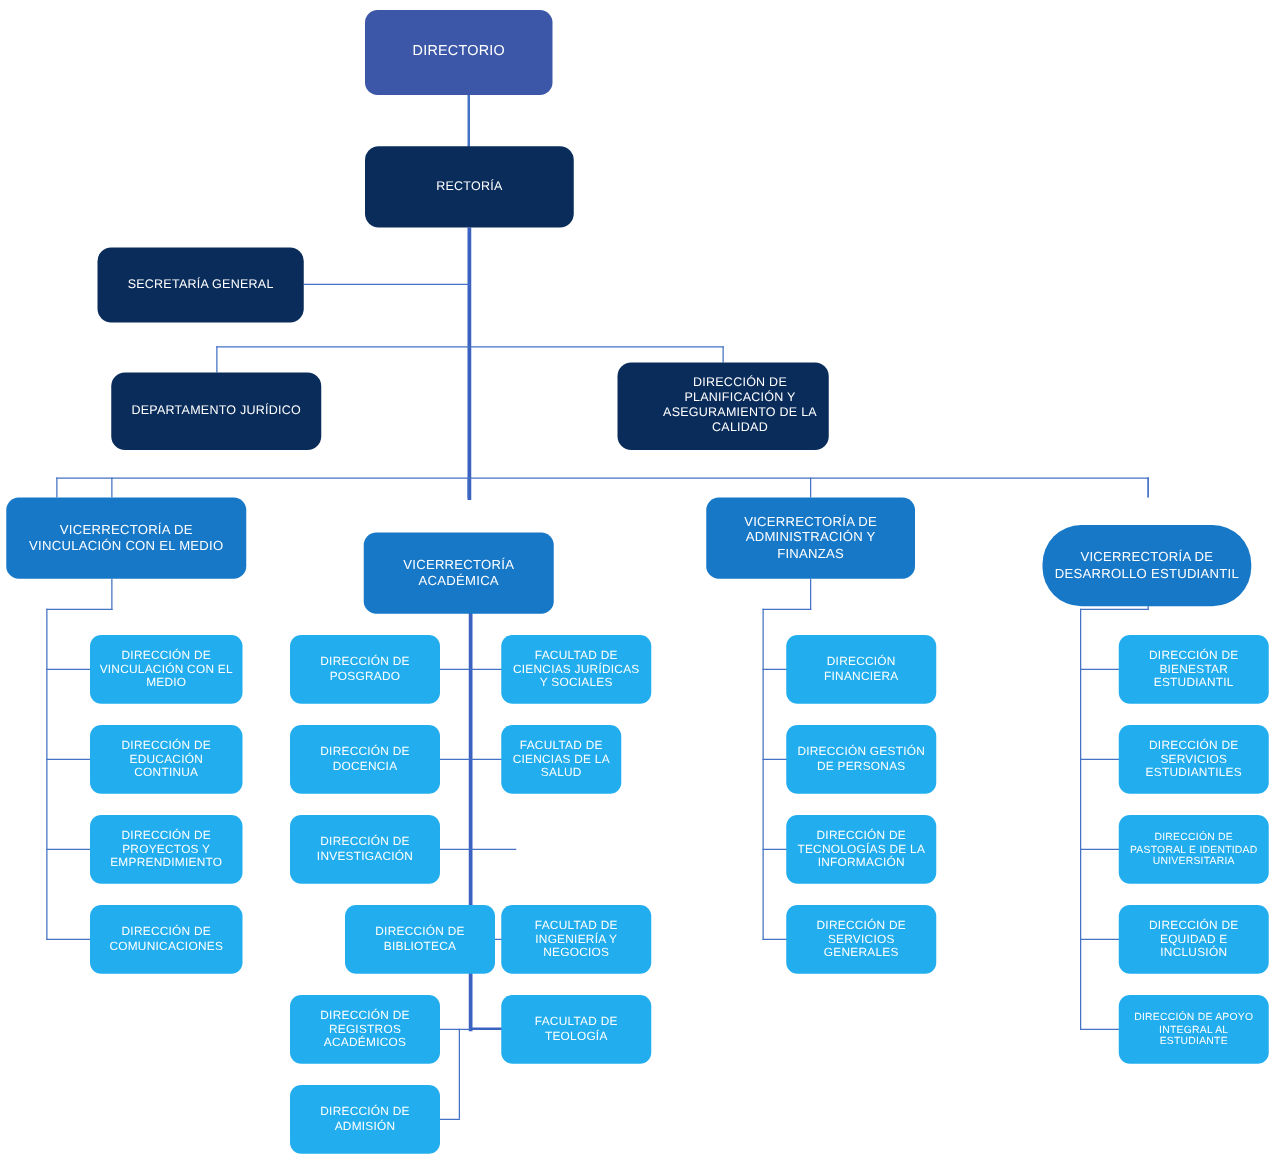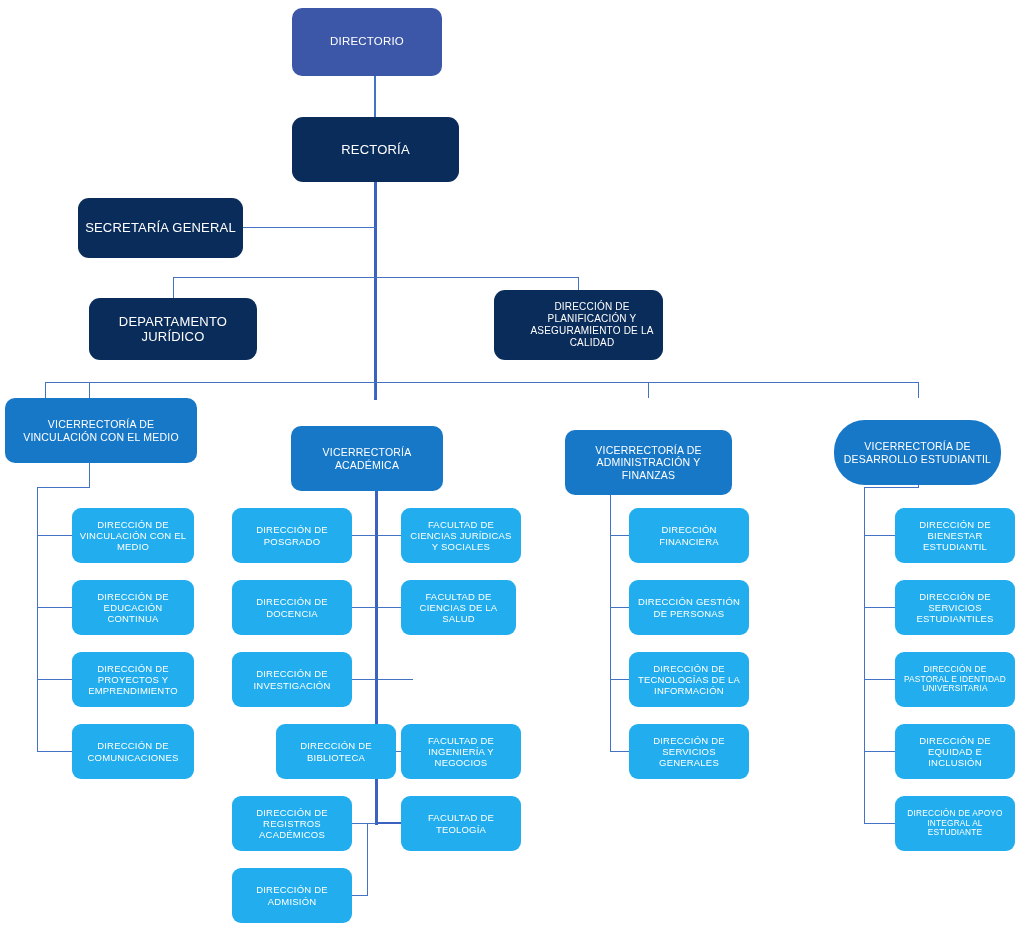--- a/index.html
+++ b/index.html
@@ -29,21 +29,21 @@
     border-radius:9px;
     z-index:3;
     line-height:1.18;
     padding:2px 5px;
     letter-spacing:.2px;
     white-space:pre-line;
   }
 
   
   .lvl-directorio{background:#3D57A8;font-size:11.5px;border-radius:10px;}
-  .lvl-navy{background:#0A2C5A;font-size:13px;border-radius:11px;}
+  .lvl-navy{background:#0A2C5A;font-size:10px;border-radius:11px;}
   .lvl-navy.small{font-size:10px;padding-left:32px;}
   .lvl-vice{background:#1878C8;font-size:10.5px;border-radius:10px;}
   .lvl-leaf{background:#22AEEE;font-size:9.5px;border-radius:9px;}
   .lvl-leaf.tiny{font-size:8.3px;}
 </style>
 </head>
 <body>
 
 <div id="chart">
 
@@ -111,37 +111,37 @@
   <div class="node lvl-navy" style="left:292px;top:117px;width:167px;height:65px;">RECTORÍA</div>
 
   <div class="node lvl-navy" style="left:78px;top:198px;width:165px;height:60px;">SECRETARÍA GENERAL</div>
 
   <div class="node lvl-navy" style="left:89px;top:298px;width:168px;height:62px;">DEPARTAMENTO JURÍDICO</div>
 
   <div class="node lvl-navy small" style="left:494px;top:290px;width:169px;height:70px;">DIRECCIÓN DE PLANIFICACIÓN Y ASEGURAMIENTO DE LA CALIDAD</div>
 
   <div class="node lvl-vice" style="left:5px;top:398px;width:192px;height:65px;">VICERRECTORÍA DE VINCULACIÓN CON EL MEDIO</div>
   <div class="node lvl-vice" style="left:291px;top:398px;width:152px;height:65px;margin-top:28px;">VICERRECTORÍA ACADÉMICA</div>
-  <div class="node lvl-vice" style="left:565px;top:398px;width:167px;height:65px;margin-top:32px;">VICERRECTORÍA DE ADMINISTRACIÓN Y FINANZAS</div>
+  <div class="node lvl-vice" style="left:565px;top:398px;width:167px;height:65px;">VICERRECTORÍA DE ADMINISTRACIÓN Y FINANZAS</div>
   <div class="node lvl-vice" style="left:834px;top:420px;width:167px;height:65px;border-radius:31px;">VICERRECTORÍA DE DESARROLLO ESTUDIANTIL</div>
 
   <div class="node lvl-leaf" style="left:72px;top:508px;width:122px;height:55px;">DIRECCIÓN DE VINCULACIÓN CON EL MEDIO</div>
   <div class="node lvl-leaf" style="left:72px;top:580px;width:122px;height:55px;">DIRECCIÓN DE EDUCACIÓN CONTINUA</div>
   <div class="node lvl-leaf" style="left:72px;top:652px;width:122px;height:55px;">DIRECCIÓN DE PROYECTOS Y EMPRENDIMIENTO</div>
   <div class="node lvl-leaf" style="left:72px;top:724px;width:122px;height:55px;">DIRECCIÓN DE COMUNICACIONES</div>
 
   <div class="node lvl-leaf" style="left:232px;top:508px;width:120px;height:55px;">DIRECCIÓN DE POSGRADO</div>
   <div class="node lvl-leaf" style="left:232px;top:580px;width:120px;height:55px;">DIRECCIÓN DE DOCENCIA</div>
   <div class="node lvl-leaf" style="left:232px;top:652px;width:120px;height:55px;">DIRECCIÓN DE INVESTIGACIÓN</div>
   <div class="node lvl-leaf" style="left:232px;top:724px;width:120px;height:55px;margin-left:44px;">DIRECCIÓN DE BIBLIOTECA</div>
   <div class="node lvl-leaf" style="left:232px;top:796px;width:120px;height:55px;">DIRECCIÓN DE REGISTROS ACADÉMICOS</div>
   <div class="node lvl-leaf" style="left:232px;top:868px;width:120px;height:55px;">DIRECCIÓN DE ADMISIÓN</div>
 
   <div class="node lvl-leaf" style="left:401px;top:508px;width:120px;height:55px;">FACULTAD DE CIENCIAS JURÍDICAS Y SOCIALES</div>
-  <div class="node lvl-leaf" style="left:401px;top:580px;width:115px;height:55px;">FACULTAD DE CIENCIAS DE LA SALUD</div>
+  <div class="node lvl-leaf" style="left:401px;top:580px;width:96px;height:55px;">FACULTAD DE CIENCIAS DE LA SALUD</div>
   <div class="node lvl-leaf" style="left:401px;top:724px;width:120px;height:55px;">FACULTAD DE INGENIERÍA Y NEGOCIOS</div>
   <div class="node lvl-leaf" style="left:401px;top:796px;width:120px;height:55px;">FACULTAD DE TEOLOGÍA</div>
 
   <div class="node lvl-leaf" style="left:629px;top:508px;width:120px;height:55px;">DIRECCIÓN FINANCIERA</div>
   <div class="node lvl-leaf" style="left:629px;top:580px;width:120px;height:55px;">DIRECCIÓN GESTIÓN DE PERSONAS</div>
   <div class="node lvl-leaf" style="left:629px;top:652px;width:120px;height:55px;">DIRECCIÓN DE TECNOLOGÍAS DE LA INFORMACIÓN</div>
   <div class="node lvl-leaf" style="left:629px;top:724px;width:120px;height:55px;">DIRECCIÓN DE SERVICIOS GENERALES</div>
 
   <div class="node lvl-leaf" style="left:895px;top:508px;width:120px;height:55px;">DIRECCIÓN DE BIENESTAR ESTUDIANTIL</div>
   <div class="node lvl-leaf" style="left:895px;top:580px;width:120px;height:55px;">DIRECCIÓN DE SERVICIOS ESTUDIANTILES</div>

